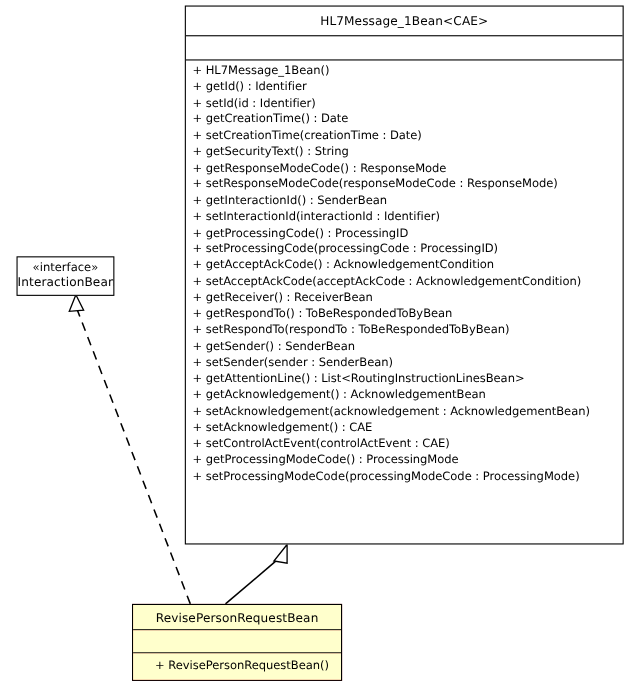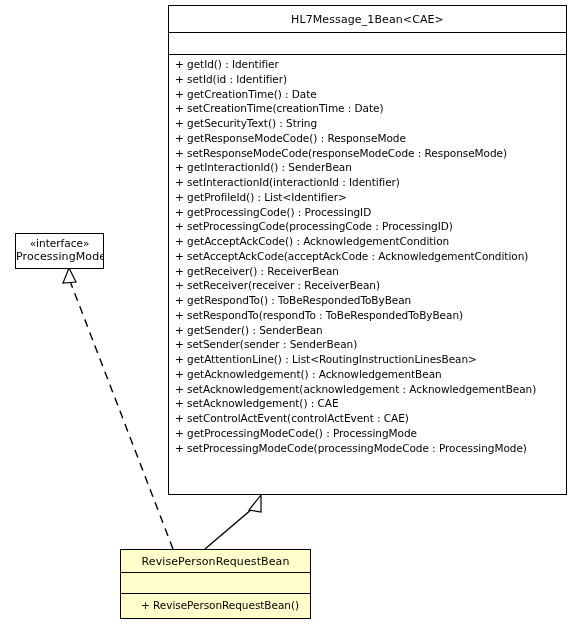--- a/index.html
+++ b/index.html
@@ -148,54 +148,53 @@
       <polygon points="261,495 249,510 261,512" fill="#ffffff" stroke="#000000" stroke-width="1.2"></polygon>
     </g>
   </svg>
 
   <div class="uml-box" id="class-hl7message">
     <div class="uml-compartment comp-title">
       <div class="uml-title">HL7Message_1Bean&lt;CAE&gt;</div>
     </div>
     <div class="uml-compartment comp-attrs"></div>
     <div class="uml-compartment comp-methods uml-members" id="hl7-methods">
+        <div class="uml-member">+ HL7Message_1Bean()</div>
         <div class="uml-member">+ getId() : Identifier</div>
         <div class="uml-member">+ setId(id : Identifier)</div>
         <div class="uml-member">+ getCreationTime() : Date</div>
         <div class="uml-member">+ setCreationTime(creationTime : Date)</div>
         <div class="uml-member">+ getSecurityText() : String</div>
         <div class="uml-member">+ getResponseModeCode() : ResponseMode</div>
         <div class="uml-member">+ setResponseModeCode(responseModeCode : ResponseMode)</div>
         <div class="uml-member">+ getInteractionId() : SenderBean</div>
         <div class="uml-member">+ setInteractionId(interactionId : Identifier)</div>
-        <div class="uml-member">+ getProfileId() : List&lt;Identifier&gt;</div>
         <div class="uml-member">+ getProcessingCode() : ProcessingID</div>
         <div class="uml-member">+ setProcessingCode(processingCode : ProcessingID)</div>
         <div class="uml-member">+ getAcceptAckCode() : AcknowledgementCondition</div>
         <div class="uml-member">+ setAcceptAckCode(acceptAckCode : AcknowledgementCondition)</div>
         <div class="uml-member">+ getReceiver() : ReceiverBean</div>
-        <div class="uml-member">+ setReceiver(receiver : ReceiverBean)</div>
         <div class="uml-member">+ getRespondTo() : ToBeRespondedToByBean</div>
         <div class="uml-member">+ setRespondTo(respondTo : ToBeRespondedToByBean)</div>
         <div class="uml-member">+ getSender() : SenderBean</div>
         <div class="uml-member">+ setSender(sender : SenderBean)</div>
         <div class="uml-member">+ getAttentionLine() : List&lt;RoutingInstructionLinesBean&gt;</div>
         <div class="uml-member">+ getAcknowledgement() : AcknowledgementBean</div>
         <div class="uml-member">+ setAcknowledgement(acknowledgement : AcknowledgementBean)</div>
         <div class="uml-member">+ setAcknowledgement() : CAE</div>
         <div class="uml-member">+ setControlActEvent(controlActEvent : CAE)</div>
         <div class="uml-member">+ getProcessingModeCode() : ProcessingMode</div>
         <div class="uml-member">+ setProcessingModeCode(processingModeCode : ProcessingMode)</div>
       </div>
   </div>
 
   <div class="uml-box" id="interface-interactionbean">
     <div class="uml-compartment comp-title">
       <div class="uml-stereotype">«interface»</div>
-      <div class="uml-title">ProcessingMode</div>
+      <div class="uml-title">InteractionBean</div>
     </div>
   </div>
 
   <div class="uml-box" id="class-revisepersonrequestbean">
     <div class="uml-compartment comp-title">
       <div class="uml-title">RevisePersonRequestBean</div>
     </div>
     <div class="uml-compartment comp-attrs"></div>
     <div class="uml-compartment comp-methods uml-members" id="sub-methods">
         <div class="uml-member">+ RevisePersonRequestBean()</div>

